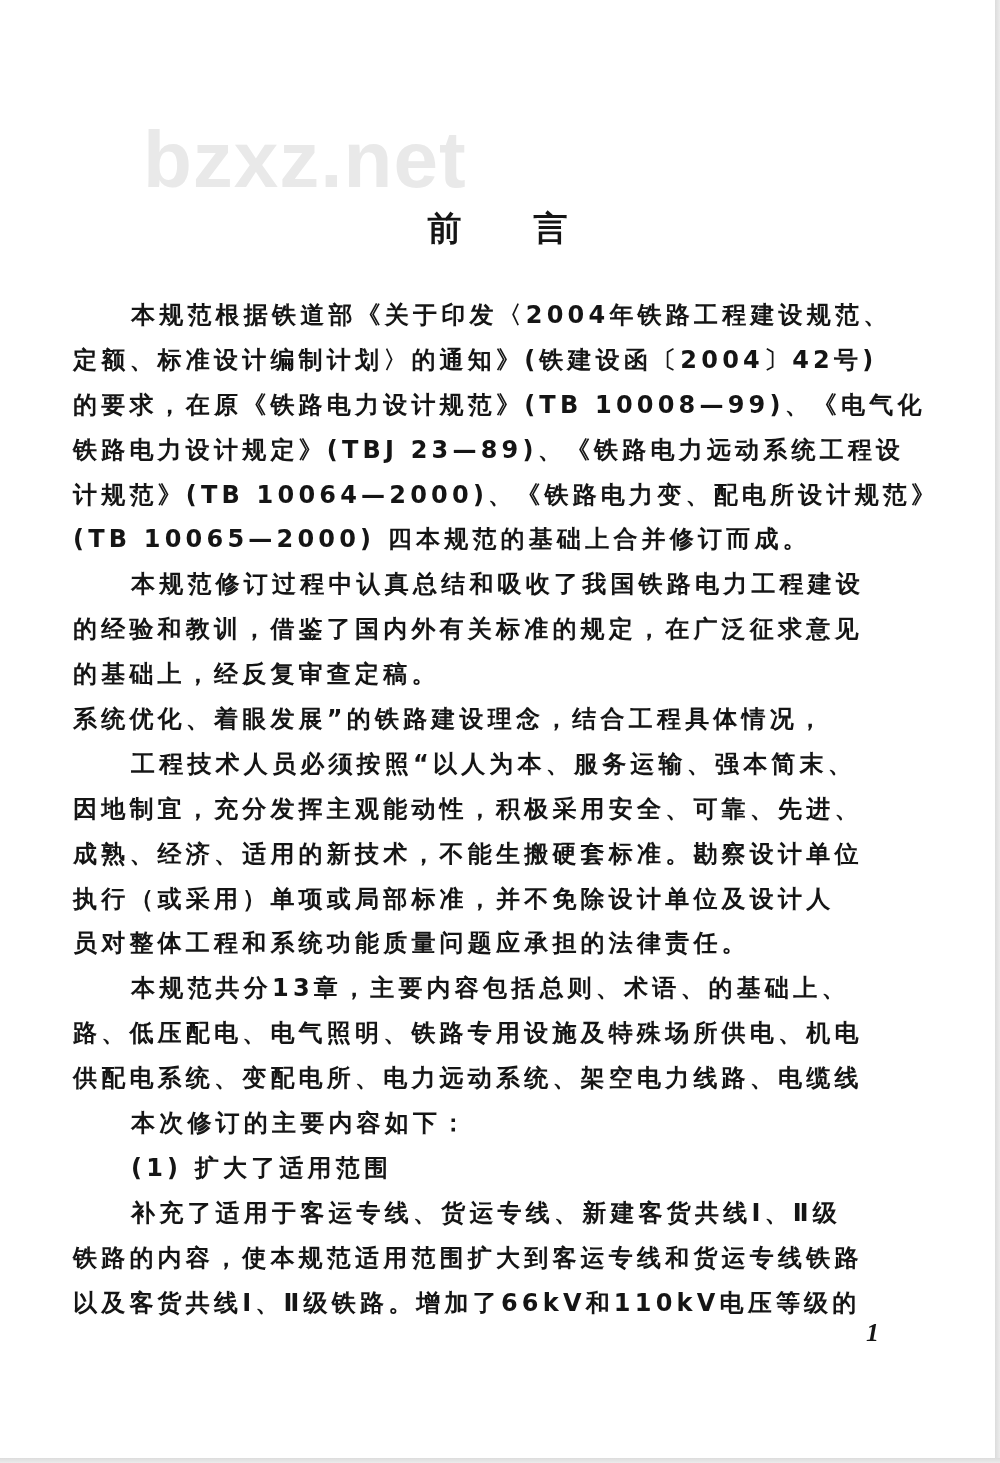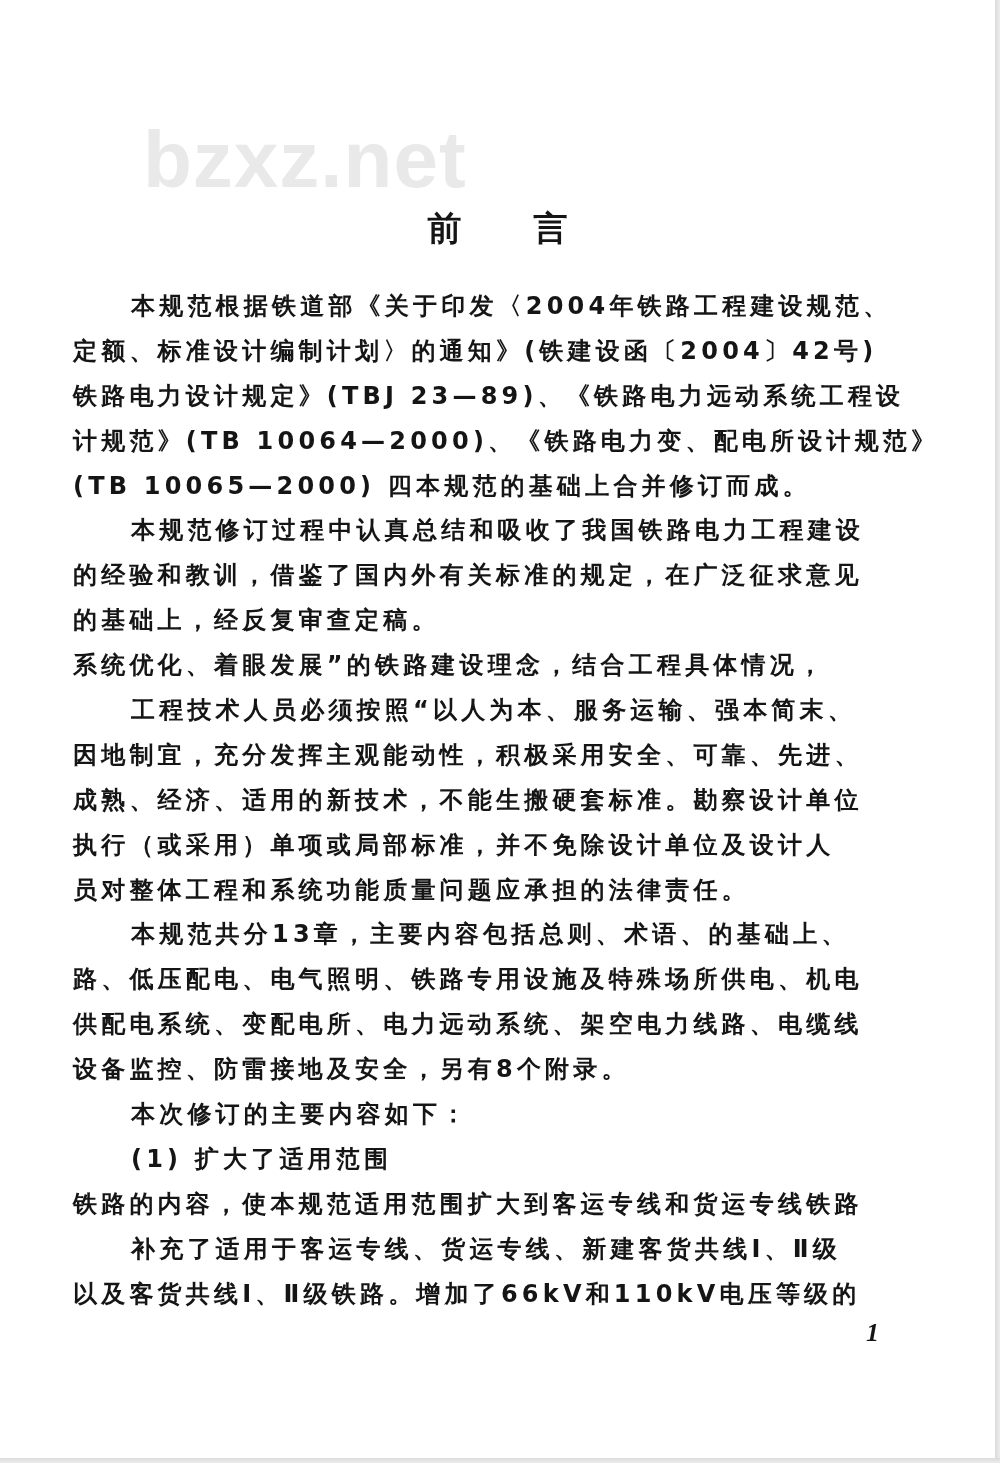--- a/index.html
+++ b/index.html
@@ -63,21 +63,21 @@
       white-space: pre;
       box-sizing: border-box;
     }
     .title span.gap {
       display: inline-block;
       width: 72px;
     }
     .body-text {
       position: absolute;
       left: 73px;
-      top: 284px;
+      top: 293px;
       width: 830px;
     }
     .line {
       height: 44.9px;
       line-height: 44.9px;
       font-size: 24px;
       font-weight: bold;
       letter-spacing: 4.2px;
       white-space: nowrap;
     }
@@ -101,46 +101,46 @@
 <div class="page">
 
   <div class="watermark">bzxz.net</div>
 
   <div class="title"><span>前</span><span class="gap"></span><span>言</span></div>
 
   <div class="body-text">
 
     <div class="line indent">本规范根据铁道部《关于印发〈2004年铁路工程建设规范、</div>
     <div class="line">定额、标准设计编制计划〉的通知》(铁建设函〔2004〕42号)</div>
+    <div class="line">的要求，在原《铁路电力设计规范》(TB 10008—99)、《电气化</div>
     <div class="line">铁路电力设计规定》(TBJ 23—89)、《铁路电力远动系统工程设</div>
     <div class="line">计规范》(TB 10064—2000)、《铁路电力变、配电所设计规范》</div>
     <div class="line">(TB 10065—2000) 四本规范的基础上合并修订而成。</div>
 
     <div class="line indent">本规范修订过程中认真总结和吸收了我国铁路电力工程建设</div>
     <div class="line">的经验和教训，借鉴了国内外有关标准的规定，在广泛征求意见</div>
     <div class="line">的基础上，经反复审查定稿。</div>
 
     <div class="line">系统优化、着眼发展”的铁路建设理念，结合工程具体情况，</div>
     <div class="line indent">工程技术人员必须按照“以人为本、服务运输、强本简末、</div>
     <div class="line">因地制宜，充分发挥主观能动性，积极采用安全、可靠、先进、</div>
     <div class="line">成熟、经济、适用的新技术，不能生搬硬套标准。勘察设计单位</div>
     <div class="line">执行（或采用）单项或局部标准，并不免除设计单位及设计人</div>
     <div class="line">员对整体工程和系统功能质量问题应承担的法律责任。</div>
 
     <div class="line indent">本规范共分13章，主要内容包括总则、术语、的基础上、</div>
     <div class="line">路、低压配电、电气照明、铁路专用设施及特殊场所供电、机电</div>
     <div class="line">供配电系统、变配电所、电力远动系统、架空电力线路、电缆线</div>
-    <div class="line">设备监控、防雷接地及安全，另有8个附录。</div>
 
     <div class="line indent">本次修订的主要内容如下：</div>
 
     <div class="line indent">(1) 扩大了适用范围</div>
 
+    <div class="line indent">补充了适用于客运专线、货运专线、新建客货共线Ⅰ、Ⅱ级</div>
     <div class="line">铁路的内容，使本规范适用范围扩大到客运专线和货运专线铁路</div>
-    <div class="line indent">补充了适用于客运专线、货运专线、新建客货共线Ⅰ、Ⅱ级</div>
     <div class="line">以及客货共线Ⅰ、Ⅱ级铁路。增加了66kV和110kV电压等级的</div>
 
   </div>
 
   <div class="page-number">1</div>
 
 </div>
 
 <div class="shadow-right"></div>
 <div class="shadow-bottom"></div>

